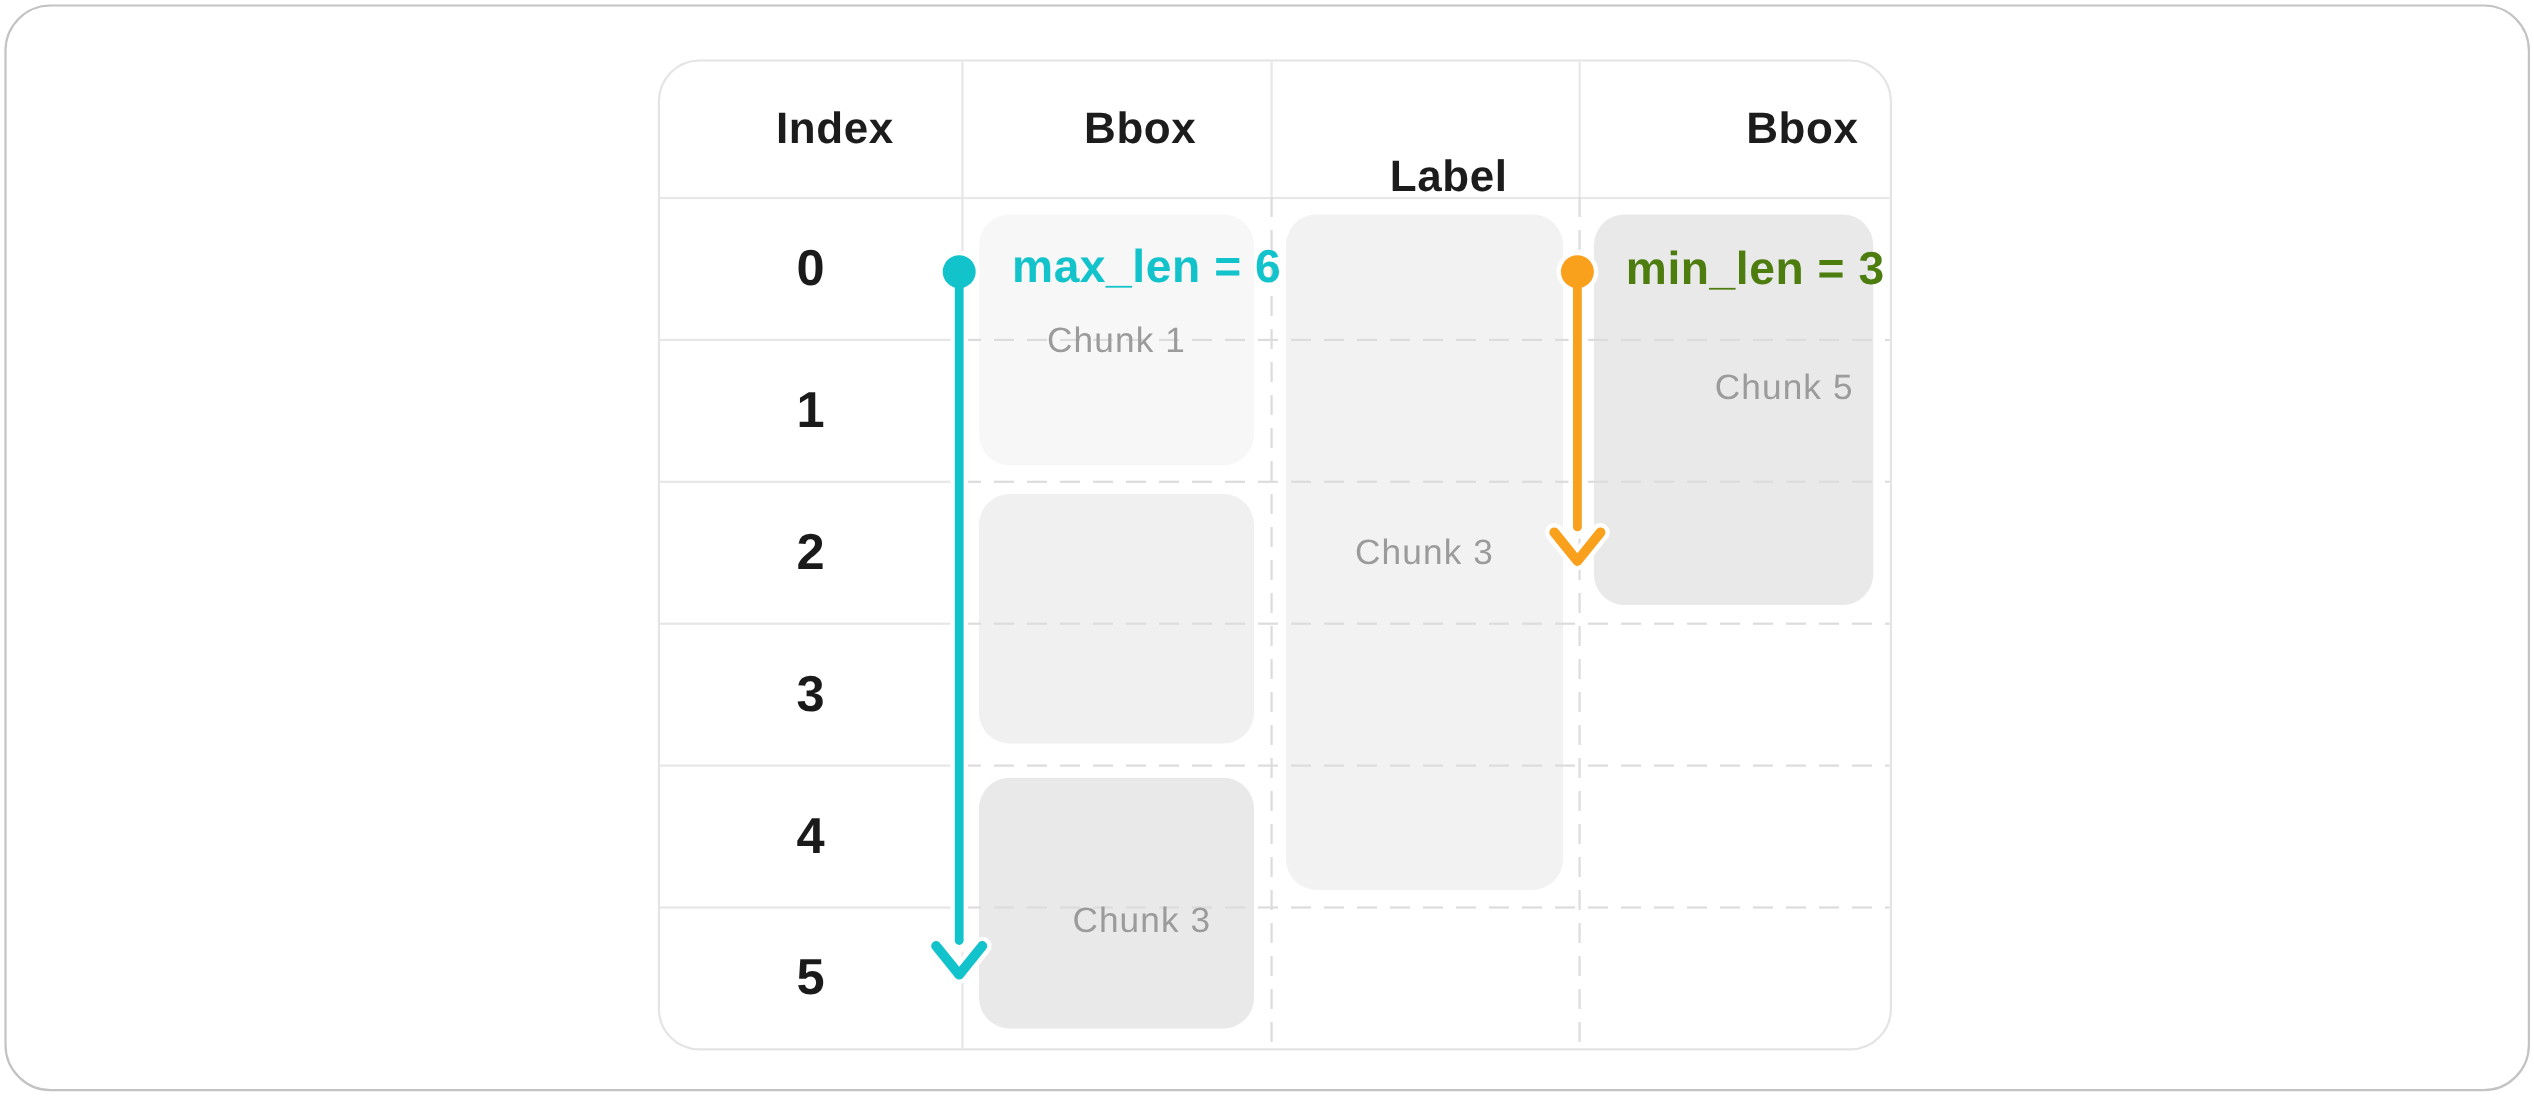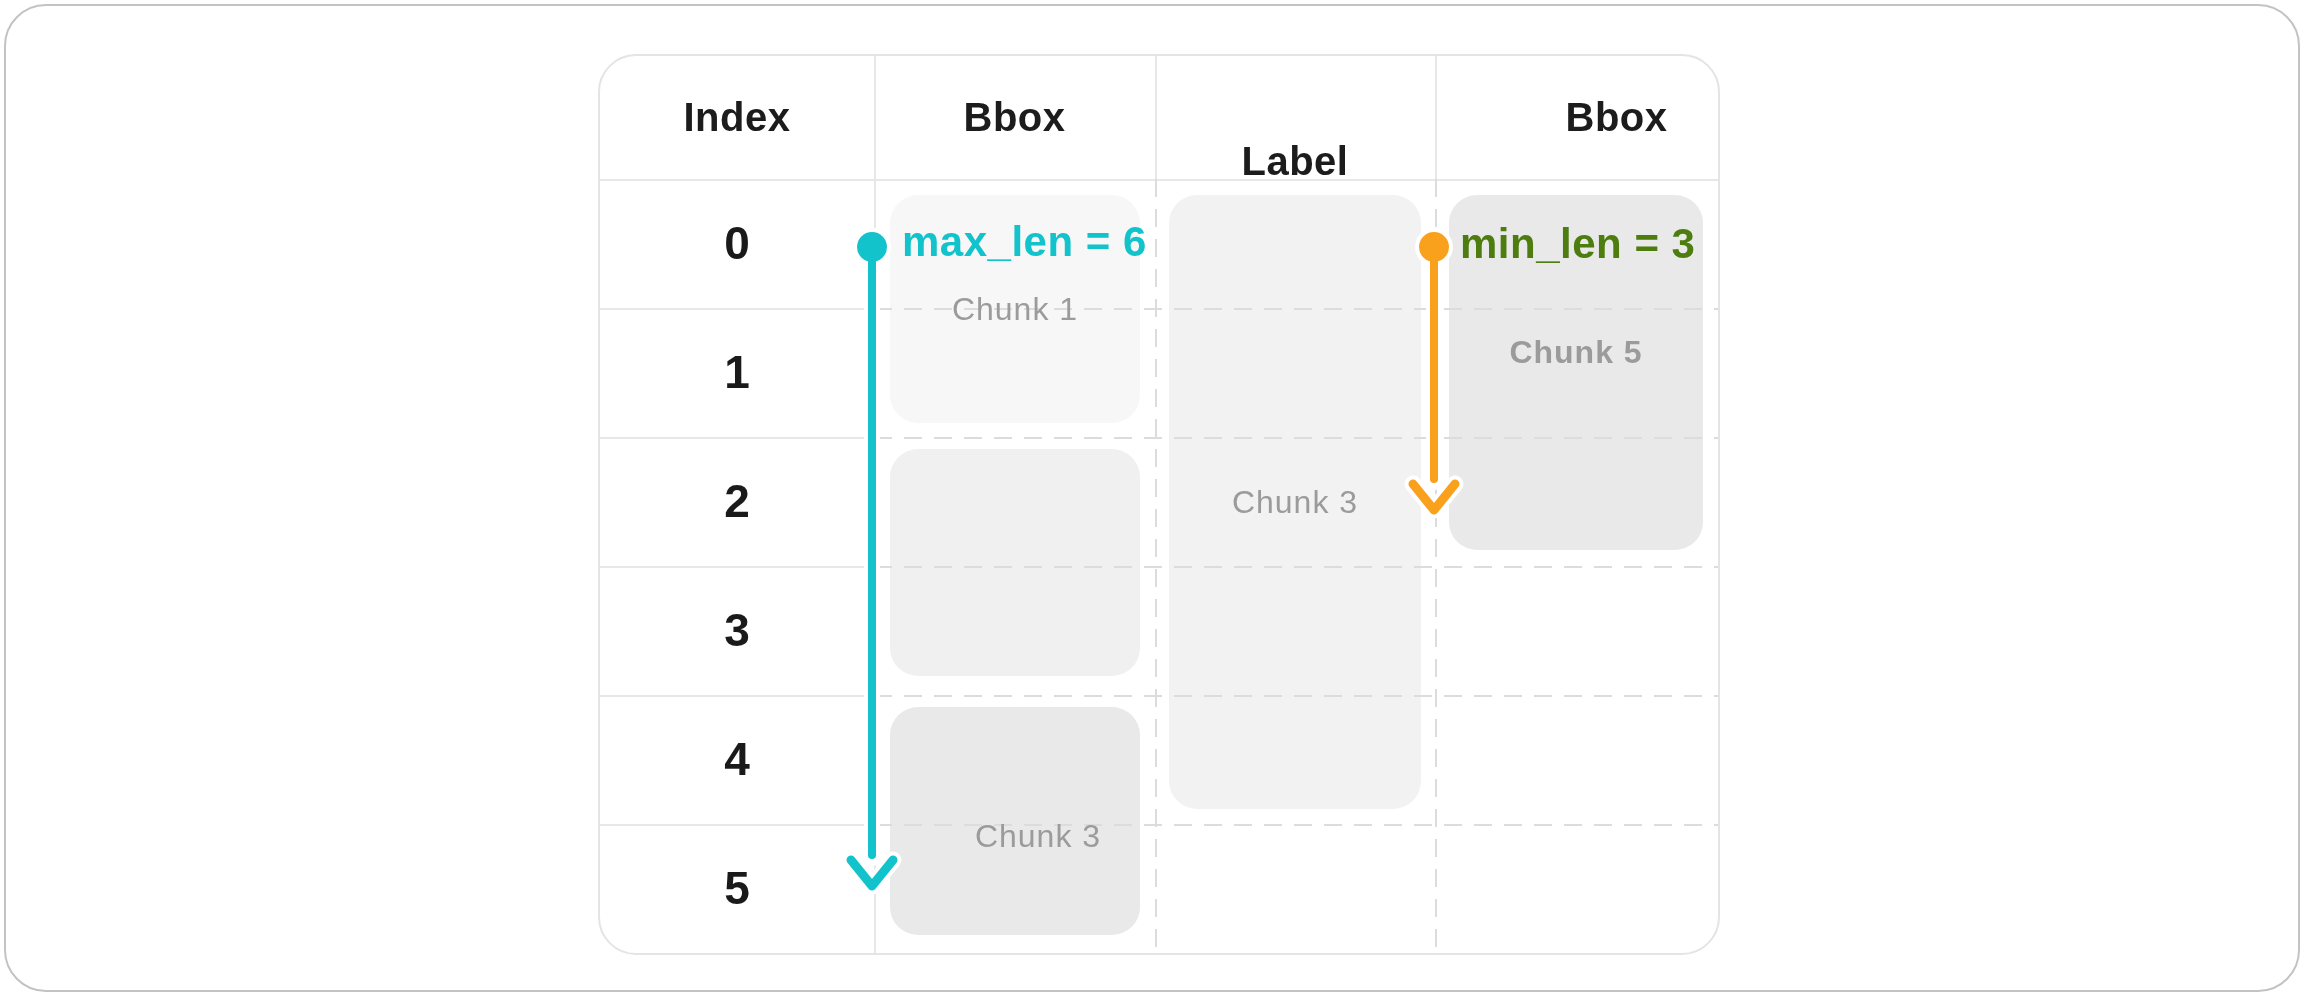--- a/index.html
+++ b/index.html
@@ -13,21 +13,21 @@
   }
   
   .table{
     position:absolute;left:598px;top:54px;width:1122px;height:901px;
     border:2px solid #e4e4e4;border-radius:38px;background:#ffffff;
     box-sizing:border-box;
   }
   .table-inner{position:absolute;left:0;top:0;right:0;bottom:0;border-radius:36px;overflow:hidden;}
   
   .hcell{position:absolute;top:0;height:123px;display:flex;align-items:center;justify-content:center;
-    font-size:40px;font-weight:700;color:#1c1c1c;letter-spacing:0.5px;z-index:4;}
+    font-size:40px;font-weight:700;color:#1c1c1c;letter-spacing:0.5px;z-index:4;padding-left:22px;}
   .hc0{left:0;width:274px;} .hc1{left:274px;width:281px;} .hc2{left:555px;width:280px;margin-top:44px;} .hc3{left:835px;width:283px;margin-left:40px;}
   
   .icell{position:absolute;left:0;width:274px;height:120px;display:flex;align-items:center;justify-content:center;
     font-size:46px;font-weight:700;color:#1a1a1a;z-index:4;}
   
   .solid-h{position:absolute;height:2px;background:#e7e7e7;z-index:3;}
   .dash-h{position:absolute;height:2px;z-index:3;
     background:repeating-linear-gradient(to right,#dcdcdc 0 18px,transparent 18px 30px);}
   .solid-v{position:absolute;width:2px;background:#e7e7e7;z-index:3;}
   .dash-v{position:absolute;width:2px;z-index:3;
@@ -37,21 +37,21 @@
   .chunk-label{position:absolute;display:flex;align-items:center;justify-content:center;
     font-size:32px;font-weight:400;color:#9b9b9b;letter-spacing:1px;z-index:5;}
   .ck1{left:290px;top:139px;width:250px;height:228px;}
   .ck2{left:290px;top:393px;width:250px;height:227px;}
   .ck3{left:290px;top:651px;width:250px;height:228px;}
   .ck4{left:569px;top:139px;width:252px;height:614px;}
   .ck5{left:849px;top:139px;width:254px;height:355px;}
   
   .arrow-svg{position:absolute;z-index:6;overflow:visible;}
   
-  .annot{position:absolute;font-size:42px;font-weight:700;letter-spacing:0.5px;z-index:7;white-space:nowrap;}
+  .annot{position:absolute;font-size:42px;font-weight:700;letter-spacing:0.5px;z-index:7;white-space:nowrap;margin-left:18px;}
   .annot-max{left:902px;top:218px;color:#12c3cb;}
   .annot-min{left:1460px;top:220px;color:#4d7c0f;}
 </style>
 </head>
 <body>
 
 <div class="canvas">
   <div class="outer-frame"></div>
 
   <div class="table">
@@ -91,21 +91,21 @@
       <div class="icell" style="top:127px;">0</div>
       <div class="icell" style="top:256px;">1</div>
       <div class="icell" style="top:385px;">2</div>
       <div class="icell" style="top:514px;">3</div>
       <div class="icell" style="top:643px;">4</div>
       <div class="icell" style="top:772px;">5</div>
 
       <div class="chunk-label" style="left:290px;top:139px;width:250px;height:228px;">Chunk 1</div>
       <div class="chunk-label" style="left:290px;top:666px;width:296px;height:228px;">Chunk 3</div>
       <div class="chunk-label" style="left:569px;top:139px;width:252px;height:614px;">Chunk 3</div>
-      <div class="chunk-label" style="left:849px;top:139px;width:254px;height:315px;font-weight:bold;">Chunk 5</div>
+      <div class="chunk-label" style="left:895px;top:139px;width:254px;height:315px;">Chunk 5</div>
     </div>
   </div>
 
   <svg class="arrow-svg" style="left:820px;top:200px;" width="104" height="720" viewBox="0 0 104 720">
     <line x1="52" y1="47" x2="52" y2="658" stroke="#ffffff" stroke-width="16" stroke-linecap="round"></line>
     <circle cx="52" cy="47" r="19" fill="#ffffff"></circle>
     <polyline points="31,660 52,686 73,660" fill="none" stroke="#ffffff" stroke-width="17" stroke-linecap="round" stroke-linejoin="round"></polyline>
     <line x1="52" y1="47" x2="52" y2="655" stroke-width="8" stroke-linecap="round" stroke="#12c3cb"></line>
     <circle cx="52" cy="47" r="15" fill="#12c3cb"></circle>
     <polyline points="31,660 52,686 73,660" fill="none" stroke-width="9" stroke-linecap="round" stroke-linejoin="round" stroke="#12c3cb"></polyline>

